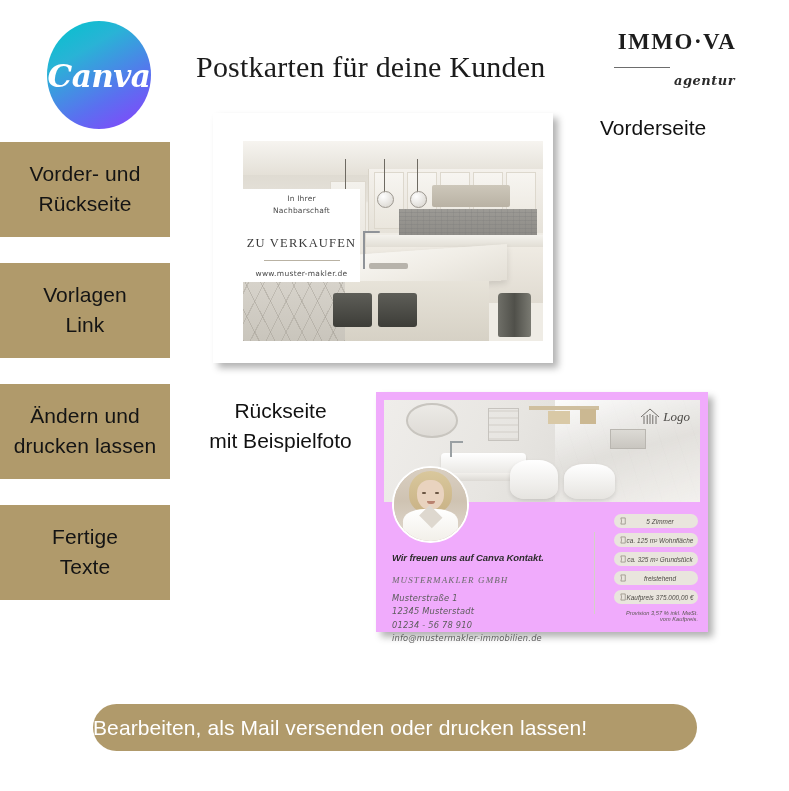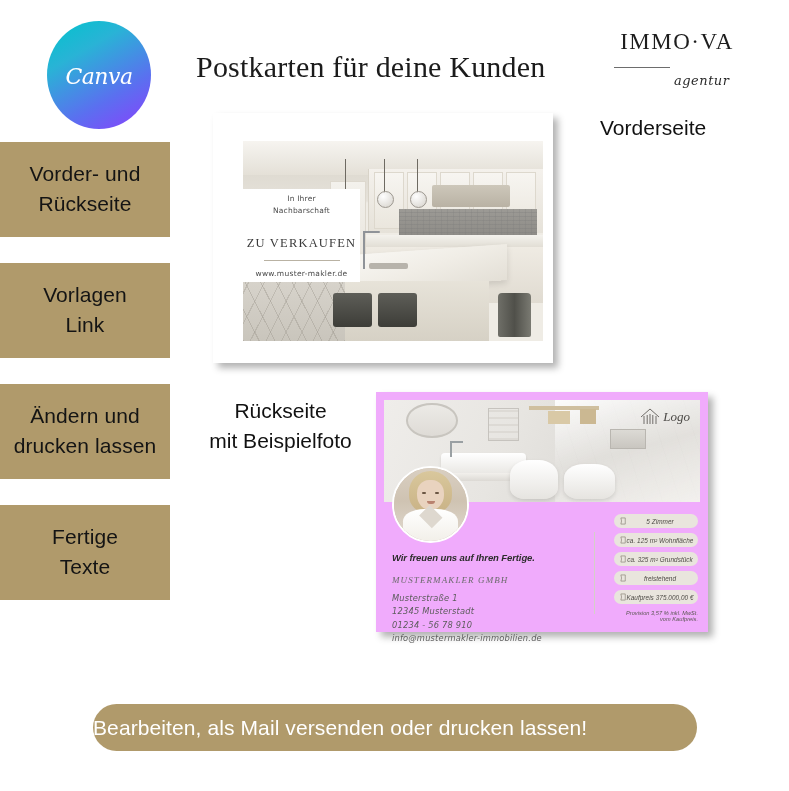--- a/index.html
+++ b/index.html
@@ -26,22 +26,22 @@
     height: 108px;
     border-radius: 50%;
     background: linear-gradient(150deg, #00c4cc 0%, #29b3d6 30%, #5b6ff0 68%, #8b3ffd 100%);
     display: flex;
     align-items: center;
     justify-content: center;
   }
   .canva-logo .wordmark {
     font-family: "DejaVu Serif", serif;
     font-style: italic;
-    font-weight: 400;
-    font-size: 22px;
+    font-weight: 700;
+    font-size: 31px;
     color: #ffffff;
     letter-spacing: -0.5px;
     transform: translateY(1px);
   }
 
   
   .headline {
     position: absolute;
     left: 196px;
     top: 50px;
@@ -53,20 +53,21 @@
     white-space: nowrap;
   }
 
   
   .brand-logo {
     position: absolute;
     left: 612px;
     top: 30px;
     width: 130px;
     height: 58px;
+    font-weight: bold;
   }
   .brand-logo .brand-main {
     font-family: "Liberation Serif", serif;
     font-size: 23px;
     letter-spacing: 1.5px;
     color: #1d1d1d;
     line-height: 1;
     text-align: center;
   }
   .brand-logo .brand-sub {
@@ -664,21 +665,21 @@
         <div class="av-face"></div>
         <div class="av-eye l"></div>
         <div class="av-eye r"></div>
         <div class="av-mouth"></div>
         <div class="av-body"></div>
         <div class="av-collar"></div>
       </div>
     </div>
 
     <div class="contact-block">
-      <div class="contact-headline">Wir freuen uns auf Ihren Fertige.</div>
+      <div class="contact-headline">Wir freuen uns auf Canva Kontakt.</div>
       <div class="contact-company">MUSTERMAKLER GMBH</div>
       <div class="contact-line">Musterstraße 1</div>
       <div class="contact-line">12345 Musterstadt</div>
       <div class="contact-line">01234 - 56 78 910</div>
       <div class="contact-line">info@mustermakler-immobilien.de</div>
     </div>
 
     <div class="vdivider"></div>
 
     <div class="specs">

